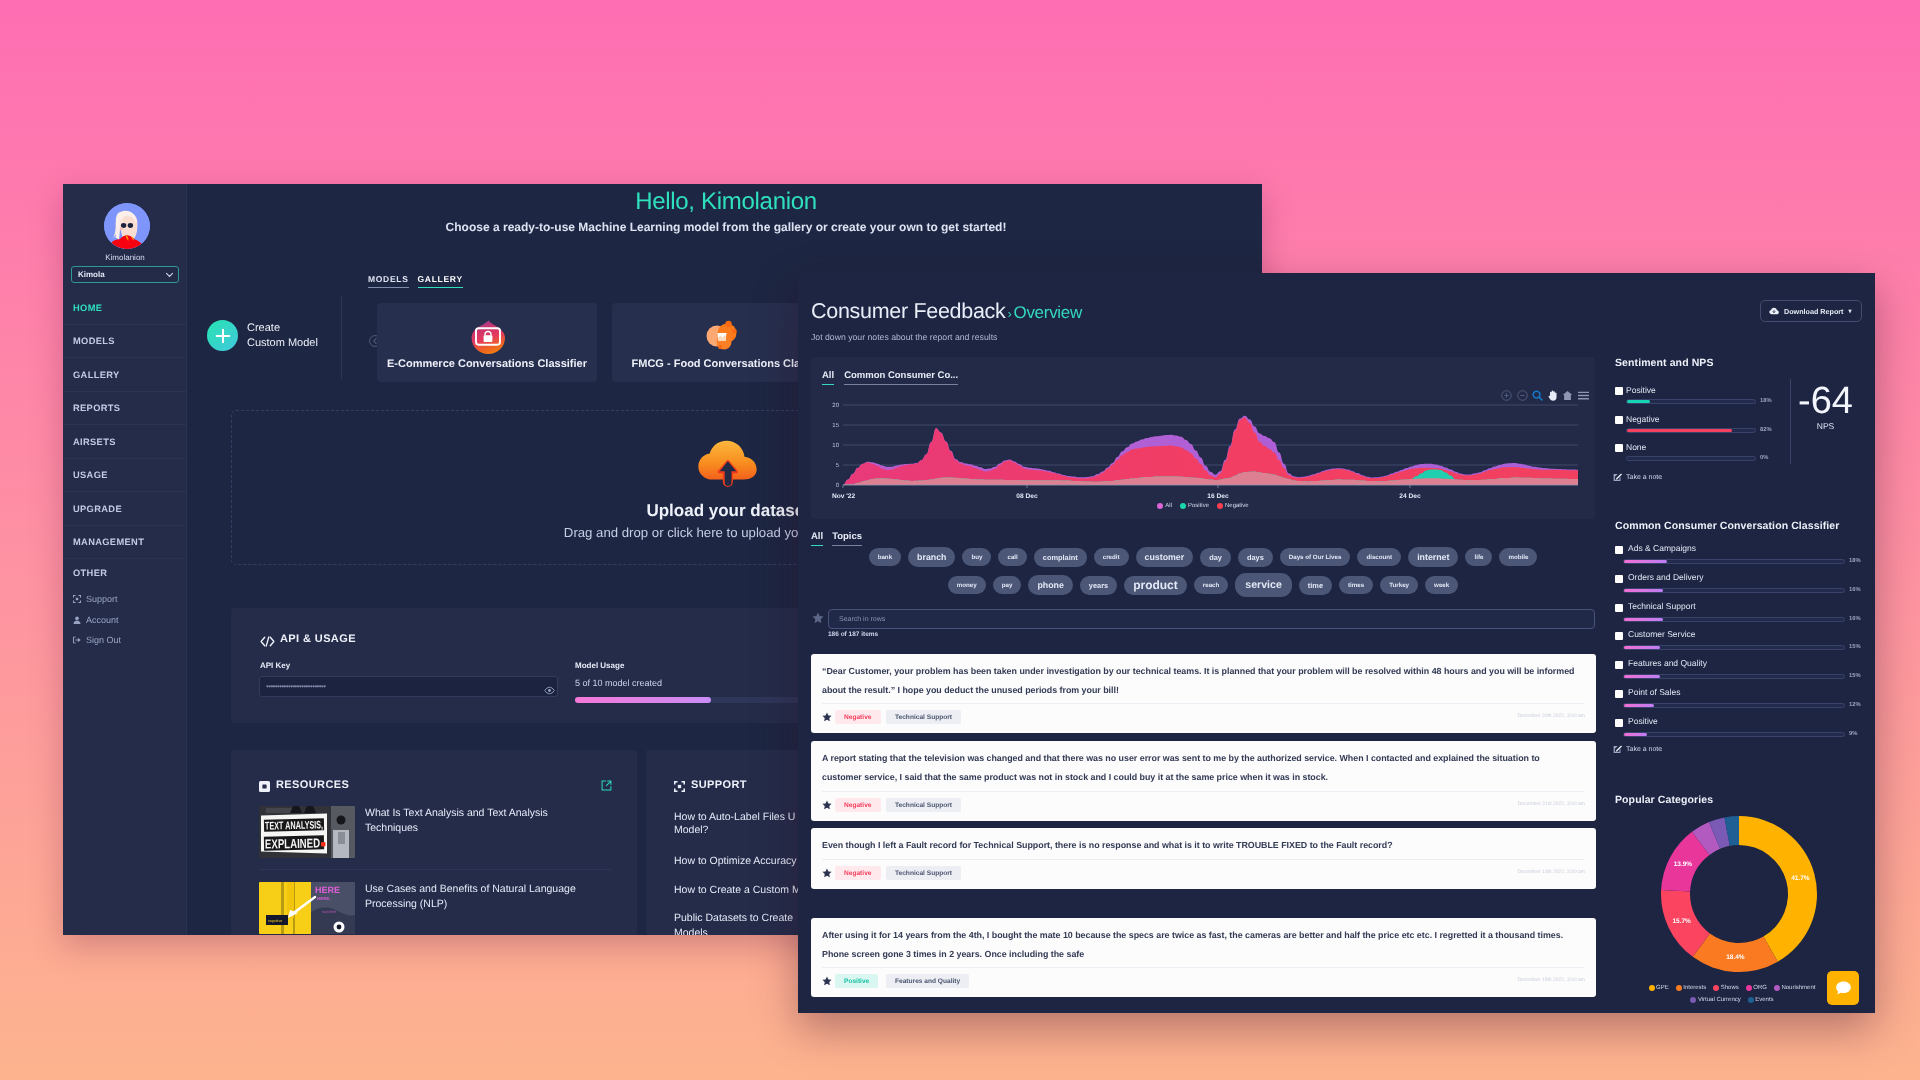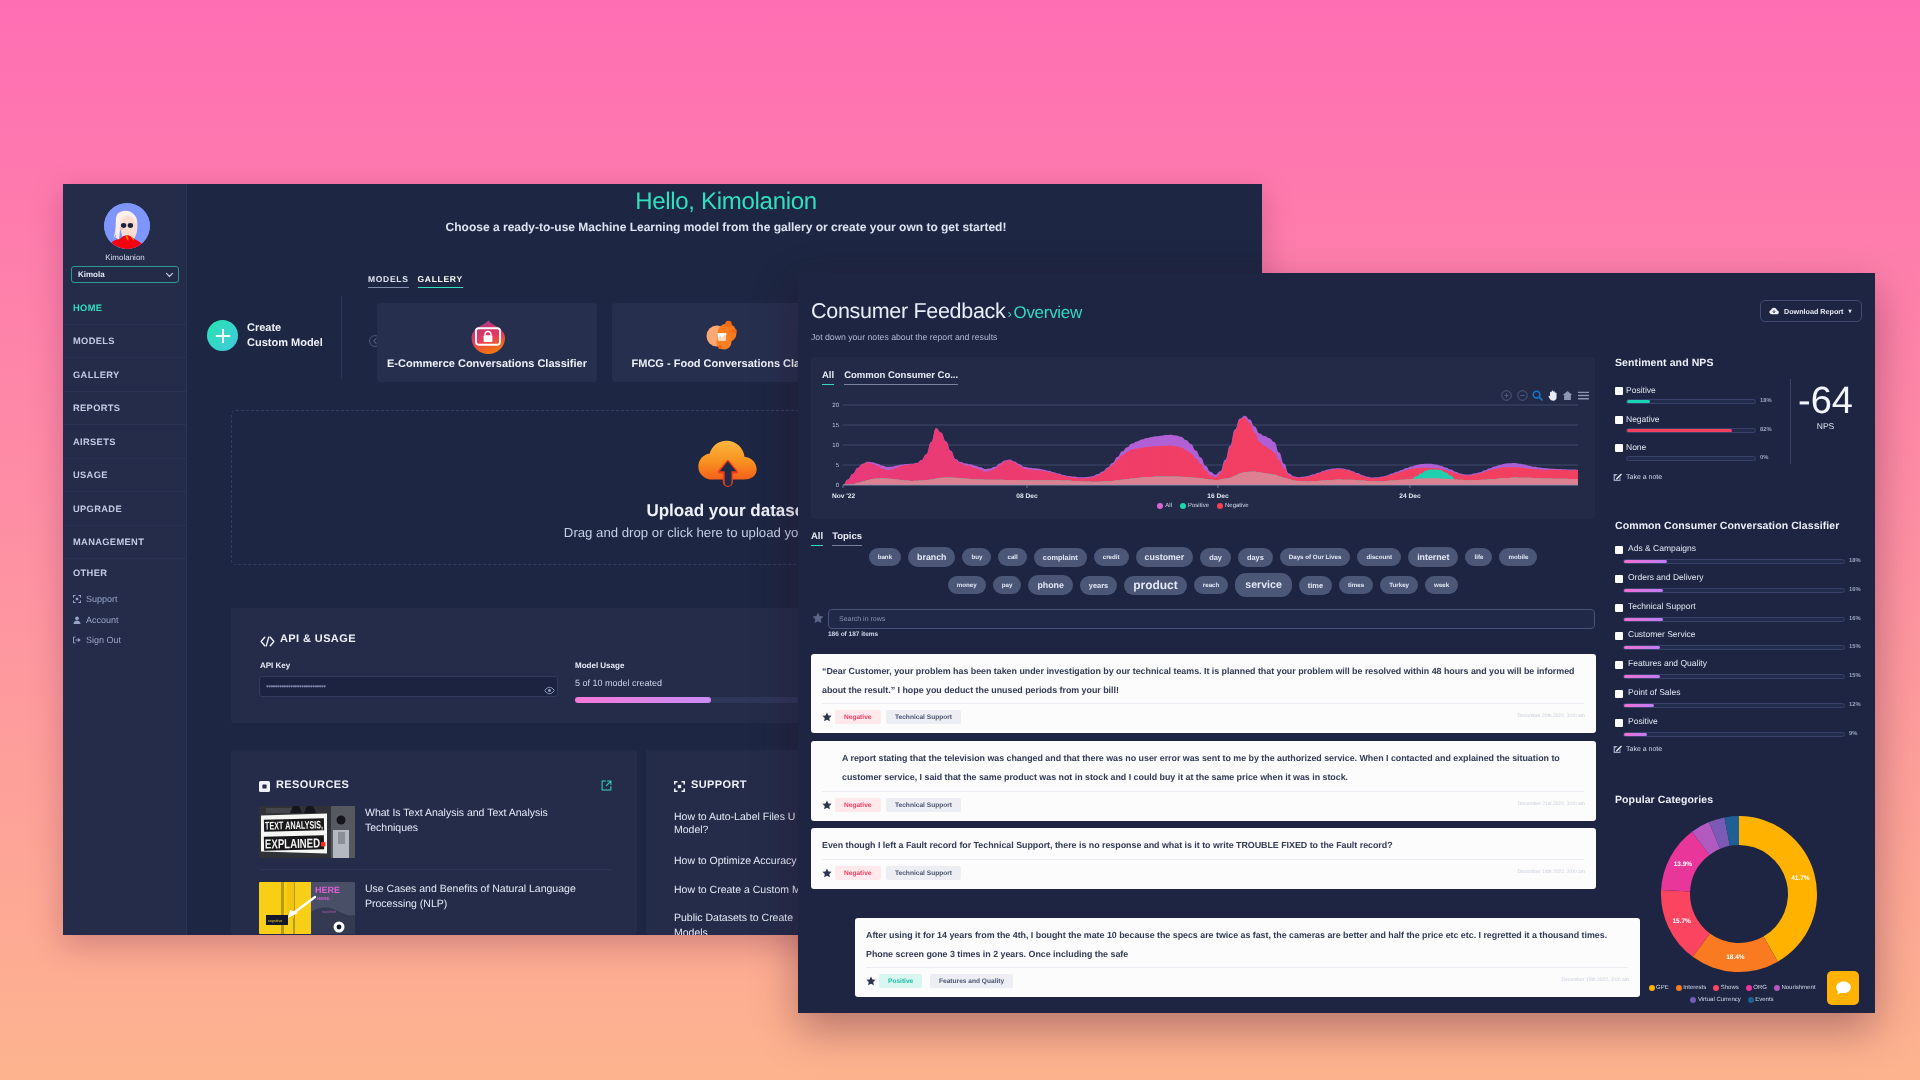--- a/index.html
+++ b/index.html
@@ -67,21 +67,21 @@
          padding-bottom:3px; border-bottom:1.5px solid #808aab; }
   .tab.active { color:#fff; border-bottom-color:#2fe0bd; }
   .create-model {
     position:absolute; left:17px; top:136px; display:flex; align-items:center; gap:9px;
   }
   .plus-circle {
     width:31px; height:31px; border-radius:50%;
     background:linear-gradient(135deg,#2ae0b5 10%,#3fcbd9 90%);
     display:flex; align-items:center; justify-content:center;
   }
-  .create-label { font-size:11px; font-weight:bold; color:#eef1f9; line-height:14.5px; }
+  .create-label { font-size:11px; font-weight:normal; color:#eef1f9; line-height:14.5px; }
   .divider-v { position:absolute; left:151px; top:112px; width:1px; height:83px; background:#2e3657; }
   .carousel-prev { position:absolute; left:179px; top:151px; width:12px; height:12px; }
   .model-card {
     position:absolute; top:119px; width:220px; height:79px;
     background:#262f4e; border-radius:4px;
   }
   .model-card .mc-label {
     position:absolute; bottom:12px; left:0; width:100%; text-align:center;
     font-size:11px; font-weight:bold; color:#eef1f9; white-space:nowrap;
   }
@@ -600,40 +600,40 @@
         <div class="fb-text abs" style="left: 11px; top: 8px; width: 759px;">“Dear Customer, your problem has been taken under investigation by our technical teams. It is planned that your problem will be resolved within 48 hours and you will be informed about the result.” I hope you deduct the unused periods from your bill!</div>
         <div class="abs" style="left: 11px; top: 49px; width: 762px; height: 1px; background: rgb(235, 237, 243);"></div>
         <svg viewBox="0 0 12 12" width="10" height="10" class="abs" style="left: 11px; top: 58px;">
           <path d="M6 .6l1.7 3.5 3.8.5-2.8 2.7.7 3.8L6 9.3l-3.4 1.8.7-3.8L.5 4.6l3.8-.5z" fill="#2b3350"></path>
         </svg>
         <div class="fb-badge abs" style="left: 24px; top: 56px; background: rgb(255, 233, 236); color: rgb(244, 65, 95);">Negative</div>
         <div class="fb-badge abs" style="left: 75px; top: 56px; background: rgb(236, 238, 244); color: rgb(76, 85, 113);">Technical Support</div>
         <div class="fb-date abs" style="right: 11px; top: 59px;">December 20th 2022, 3:00 am</div>
       </div>
       <div class="fb-card" style="left: 13px; top: 468px; width: 785px; height: 80px;">
-        <div class="fb-text abs" style="left: 11px; top: 8px; width: 759px; margin-left: 20px;">A report stating that the television was changed and that there was no user error was sent to me by the authorized service. When I contacted and explained the situation to customer service, I said that the same product was not in stock and I could buy it at the same price when it was in stock.</div>
+        <div class="fb-text abs" style="left: 11px; top: 8px; width: 759px;">A report stating that the television was changed and that there was no user error was sent to me by the authorized service. When I contacted and explained the situation to customer service, I said that the same product was not in stock and I could buy it at the same price when it was in stock.</div>
         <div class="abs" style="left: 11px; top: 50px; width: 762px; height: 1px; background: rgb(235, 237, 243);"></div>
         <svg viewBox="0 0 12 12" width="10" height="10" class="abs" style="left: 11px; top: 59px;">
           <path d="M6 .6l1.7 3.5 3.8.5-2.8 2.7.7 3.8L6 9.3l-3.4 1.8.7-3.8L.5 4.6l3.8-.5z" fill="#2b3350"></path>
         </svg>
         <div class="fb-badge abs" style="left: 24px; top: 57px; background: rgb(255, 233, 236); color: rgb(244, 65, 95);">Negative</div>
         <div class="fb-badge abs" style="left: 75px; top: 57px; background: rgb(236, 238, 244); color: rgb(76, 85, 113);">Technical Support</div>
         <div class="fb-date abs" style="right: 11px; top: 60px;">December 21st 2022, 3:00 am</div>
       </div>
       <div class="fb-card" style="left: 13px; top: 555px; width: 785px; height: 61px;">
         <div class="fb-text abs" style="left: 11px; top: 8px; width: 759px;">Even though I left a Fault record for Technical Support, there is no response and what is it to write TROUBLE FIXED to the Fault record?</div>
         <div class="abs" style="left: 11px; top: 31px; width: 762px; height: 1px; background: rgb(235, 237, 243);"></div>
         <svg viewBox="0 0 12 12" width="10" height="10" class="abs" style="left: 11px; top: 40px;">
           <path d="M6 .6l1.7 3.5 3.8.5-2.8 2.7.7 3.8L6 9.3l-3.4 1.8.7-3.8L.5 4.6l3.8-.5z" fill="#2b3350"></path>
         </svg>
         <div class="fb-badge abs" style="left: 24px; top: 38px; background: rgb(255, 233, 236); color: rgb(244, 65, 95);">Negative</div>
         <div class="fb-badge abs" style="left: 75px; top: 38px; background: rgb(236, 238, 244); color: rgb(76, 85, 113);">Technical Support</div>
         <div class="fb-date abs" style="right: 11px; top: 41px;">December 14th 2022, 3:00 am</div>
       </div>
-      <div class="fb-card" style="left: 13px; top: 645px; width: 785px; height: 79px; margin-left: 44px;">
+      <div class="fb-card" style="left: 13px; top: 645px; width: 785px; height: 79px;">
         <div class="fb-text abs" style="left: 11px; top: 8px; width: 759px;">After using it for 14 years from the 4th, I bought the mate 10 because the specs are twice as fast, the cameras are better and half the price etc etc. I regretted it a thousand times. Phone screen gone 3 times in 2 years. Once including the safe</div>
         <div class="abs" style="left: 11px; top: 49px; width: 762px; height: 1px; background: rgb(235, 237, 243);"></div>
         <svg viewBox="0 0 12 12" width="10" height="10" class="abs" style="left: 11px; top: 58px;">
           <path d="M6 .6l1.7 3.5 3.8.5-2.8 2.7.7 3.8L6 9.3l-3.4 1.8.7-3.8L.5 4.6l3.8-.5z" fill="#2b3350"></path>
         </svg>
         <div class="fb-badge abs" style="left: 24px; top: 56px; background: rgb(217, 247, 240); color: rgb(25, 194, 165);">Positive</div>
         <div class="fb-badge abs" style="left: 75px; top: 56px; background: rgb(236, 238, 244); color: rgb(76, 85, 113);">Features and Quality</div>
         <div class="fb-date abs" style="right: 11px; top: 59px;">December 15th 2022, 3:00 am</div>
       </div>
     </div>

